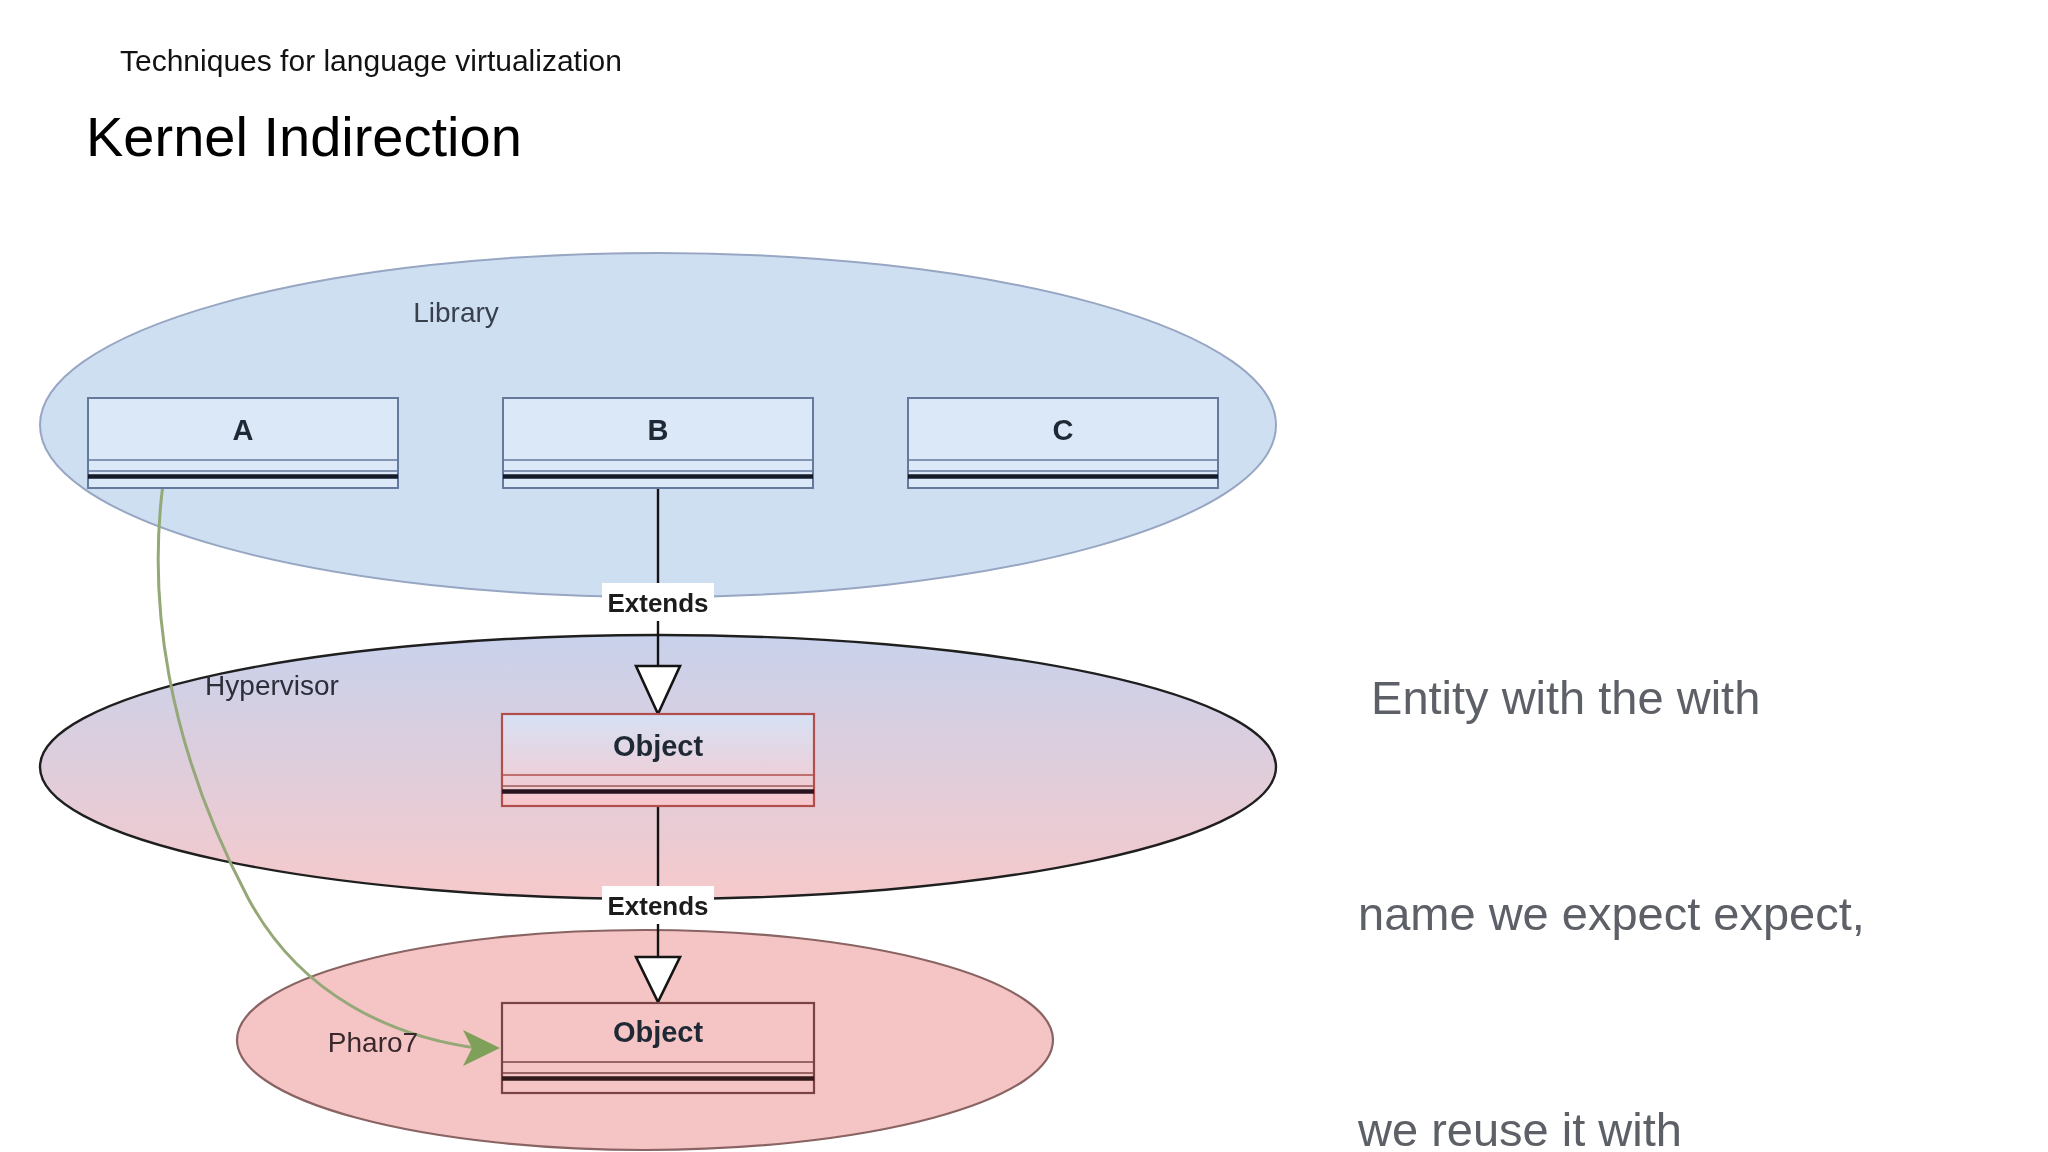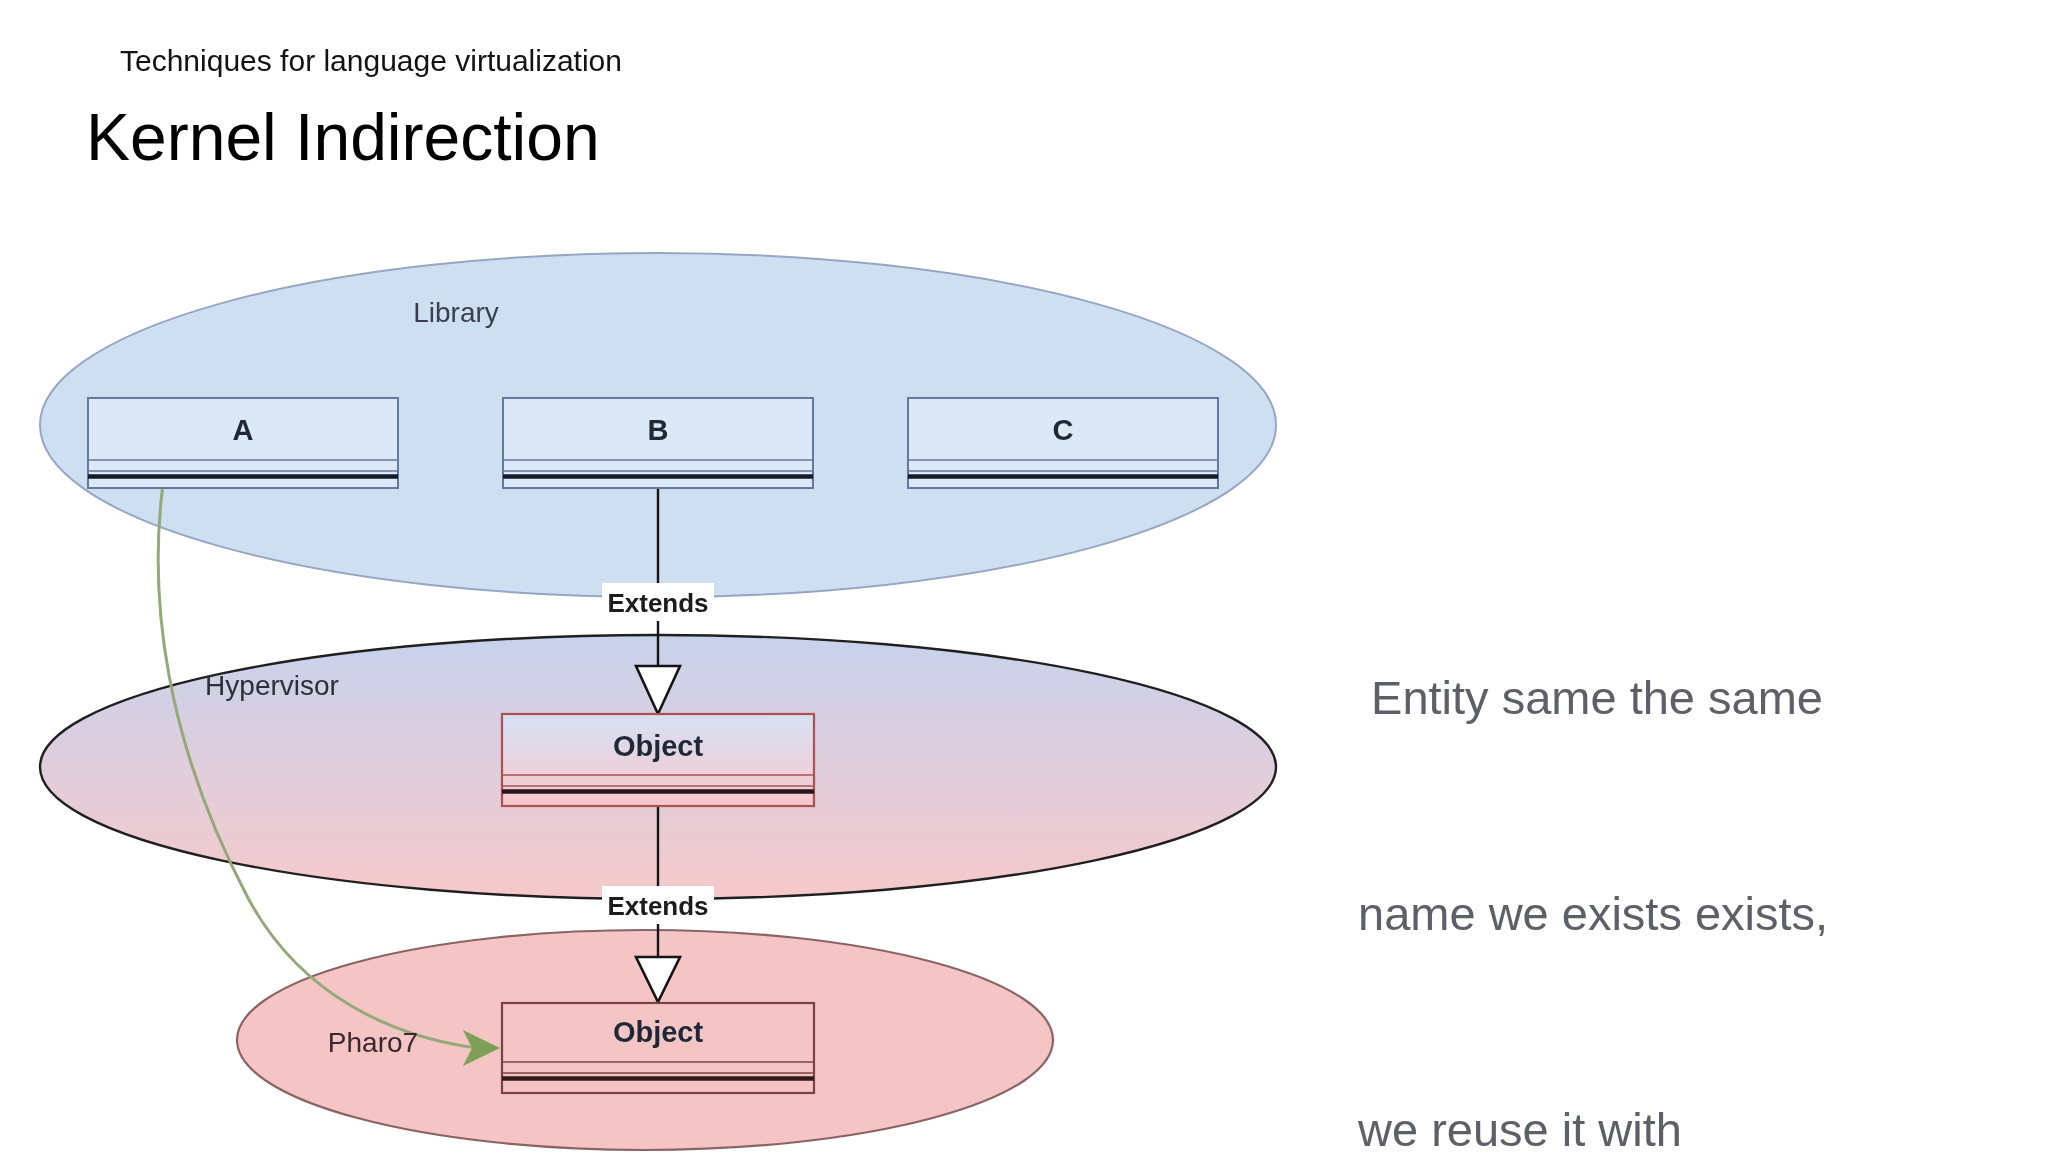--- a/index.html
+++ b/index.html
@@ -18,21 +18,21 @@
     top: 42px;
     font-size: 30px;
     line-height: 38px;
     color: #121212;
     white-space: pre;
   }
   .title {
     position: absolute;
     left: 86px;
     top: 98px;
-    font-size: 66px;
+    font-size: 56px;
     line-height: 78px;
     font-weight: 400;
     color: #000000;
     white-space: pre;
   }
   .note {
     position: absolute;
     left: 1358px;
     top: 518px;
     font-size: 47px;
@@ -142,21 +142,21 @@
       <rect x="602" y="886" width="112" height="38" fill="#ffffff"></rect>
       <text class="edge-label" x="658" y="915" text-anchor="middle">Extends</text>
     </g>
 
     <text class="layer-label" x="456" y="322" text-anchor="middle">Library</text>
     <text class="layer-label hyp" x="272" y="695" text-anchor="middle">Hypervisor</text>
     <text class="layer-label pharo" x="373" y="1052" text-anchor="middle">Pharo7</text>
   </svg>
 
   <div class="note">
-    <div> Entity same the same</div>
-    <div>name we exists exists,</div>
+    <div> Entity with the with</div>
+    <div>name we expect expect,</div>
     <div>we reuse it with</div>
     
   </div>
 
   <div class="page-number">4</div>
 
 </div>
 
 </body></html>

